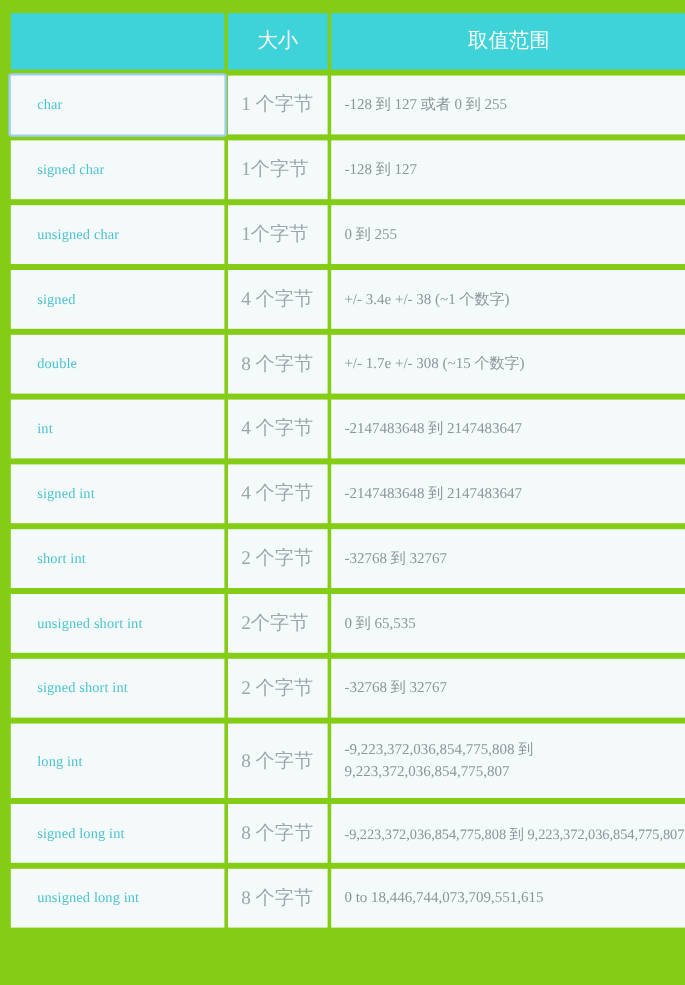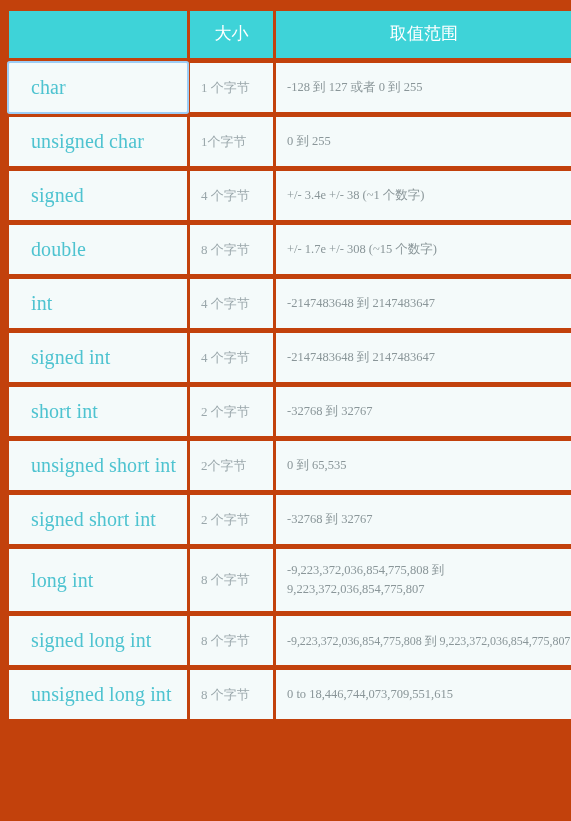--- a/index.html
+++ b/index.html
@@ -14,21 +14,21 @@
     background: #dde8ea;
     font-family: "Liberation Serif", "DejaVu Serif", serif;
     -webkit-font-smoothing: antialiased;
   }
 
   .page {
     width: 571px;
     height: 821px;
     box-sizing: border-box;
     padding: 6px 8px 0 6px;
-    background: #c2410c;
+    background: #84cc16;
   }
 
   table.types-table {
     width: 557px;
     border-collapse: separate;
     border-spacing: 3px 5px;
     table-layout: fixed;
   }
 
   
@@ -57,28 +57,28 @@
   tbody td {
     background: #f4fafa;
     vertical-align: middle;
     border: 0;
     height: 49px;
     box-sizing: border-box;
   }
 
   td.c-type {
     color: #4ec3d0;
-    font-size: 20px;
+    font-size: 12px;
     padding: 6px 0 6px 22px;
     letter-spacing: .1px;
   }
 
   td.c-size {
     color: #9aa7ab;
-    font-size: 13px;
+    font-size: 16px;
     padding: 6px 8px 6px 11px;
     white-space: nowrap;
   }
 
   td.c-range {
     color: #8a9699;
     font-size: 12.5px;
     padding: 6px 10px 6px 11px;
     line-height: 1.5;
     margin-left: 44px;
@@ -122,20 +122,25 @@
         <th class="h-blank"></th>
         <th>大小</th>
         <th>取值范围</th>
       </tr>
     </thead>
     <tbody id="table-body">
         <tr>
           <td class="c-type focused">char</td>
           <td class="c-size">1 个字节</td>
           <td class="c-range">-128 到 127 或者 0 到 255</td>
+        </tr>
+        <tr>
+          <td class="c-type">signed char</td>
+          <td class="c-size">1个字节</td>
+          <td class="c-range">-128 到 127</td>
         </tr>
         <tr>
           <td class="c-type">unsigned char</td>
           <td class="c-size">1个字节</td>
           <td class="c-range">0 到 255</td>
         </tr>
         <tr>
           <td class="c-type">signed</td>
           <td class="c-size">4 个字节</td>
           <td class="c-range">+/- 3.4e +/- 38 (~1 个数字)</td>

